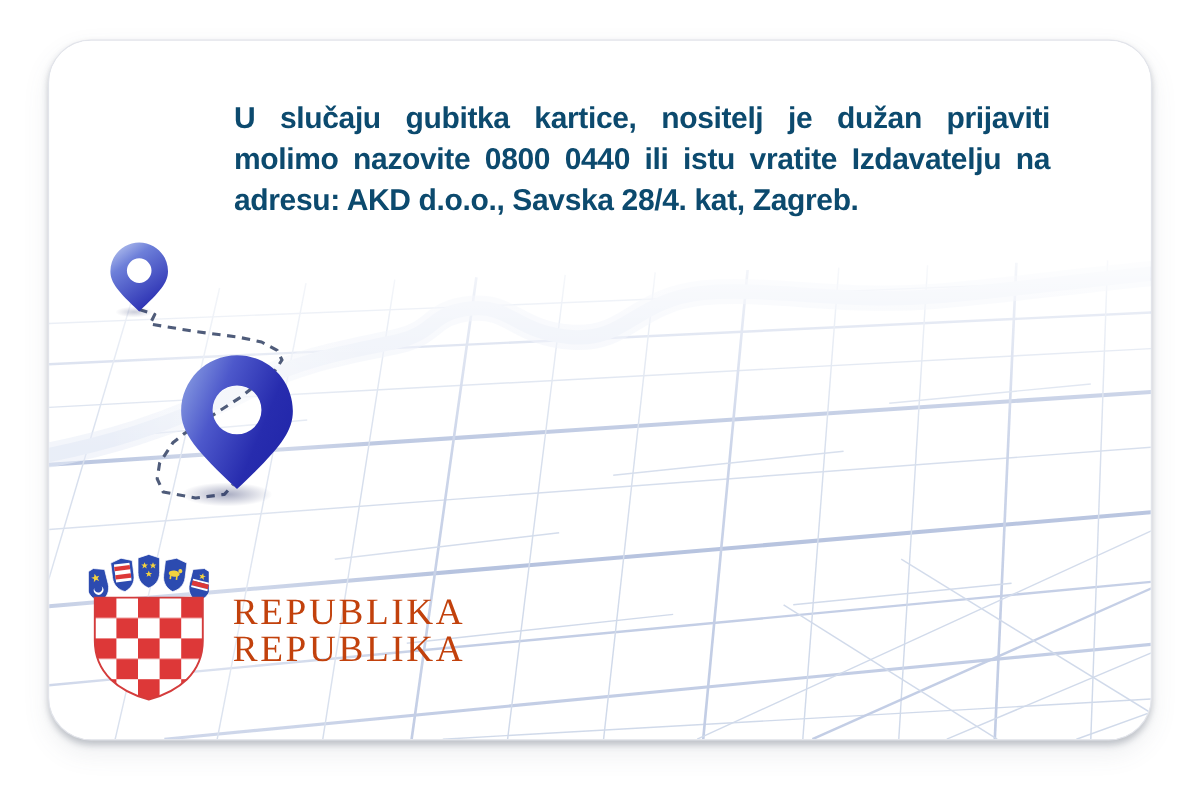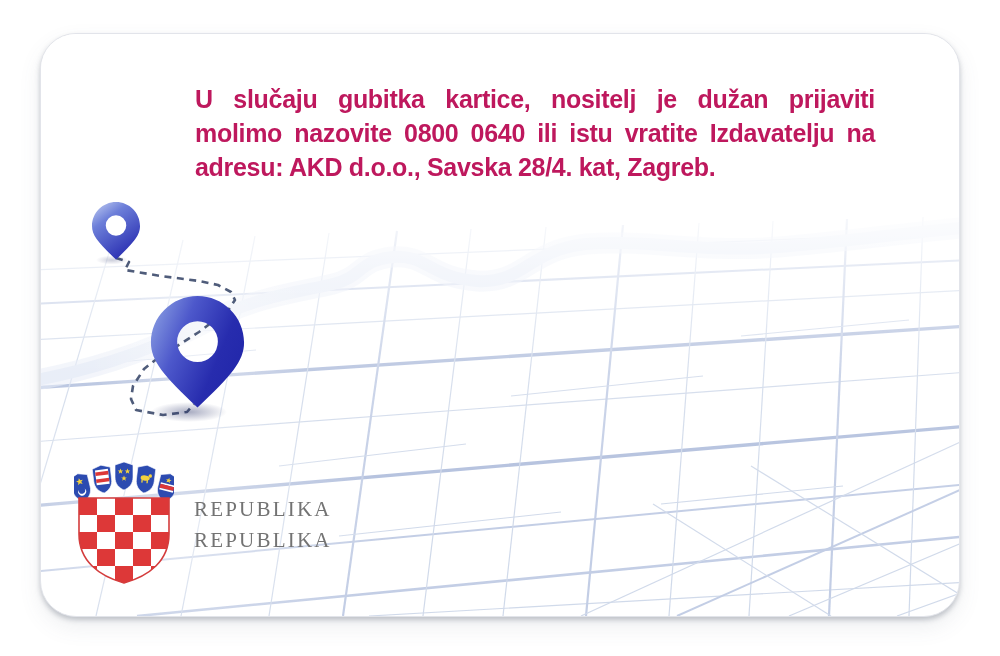--- a/index.html
+++ b/index.html
@@ -10,29 +10,29 @@
   .card{
     position:absolute;left:40px;top:33px;width:918px;height:582px;
     background:#ffffff;border:1px solid #e2e4ea;border-radius:36px;
     box-shadow:0 3px 5px rgba(110,118,132,.38),0 10px 22px rgba(90,100,120,.10);
     overflow:hidden;
   }
   svg.scene{position:absolute;left:0;top:0;width:918px;height:582px;display:block;}
   .notice{
     position:absolute;left:154px;top:48px;width:680px;
     font-size:25px;font-weight:600;letter-spacing:-0.3px;
-    line-height:34px;color:#be185d;
+    line-height:34px;color:#0c4a6e;
   }
   .nline{white-space:nowrap;}
   .nline.just{text-align:justify;text-align-last:justify;text-justify:inter-word;}
   .emblem-box{position:absolute;left:33px;top:426px;width:100px;height:126px;}
   .country{
     position:absolute;left:153px;top:460px;
-    font-family:"Liberation Serif",serif;font-size:21px;font-weight:400;
-    letter-spacing:2.2px;line-height:31px;color:#737373;
+    font-family:"Liberation Serif",serif;font-size:31px;font-weight:400;
+    letter-spacing:2.2px;line-height:31px;color:#c2410c;
   }
 </style>
 </head>
 <body>
 
 <div class="card">
 
   <svg class="scene" viewBox="0 0 918 582" preserveAspectRatio="none">
     <defs>
       <linearGradient id="fade" x1="0" y1="0" x2="0" y2="1">
@@ -124,21 +124,21 @@
     </g>
 
     <g transform="translate(108,262) scale(0.97)">
       <path fill="url(#gradBig)" fill-rule="evenodd" d="M50,0 C23.5,0 2,21.5 2,48 C2,67 15,82 50,115 C85,82 98,67 98,48 C98,21.5 76.5,0 50,0 Z
            M50,26 A21,21 0 1 1 50,68 A21,21 0 1 1 50,26 Z"></path>
     </g>
   </svg>
 
   <div class="notice">
     <div class="nline just">U slučaju gubitka kartice, nositelj je dužan prijaviti</div>
-    <div class="nline just">molimo nazovite 0800 0640 ili istu vratite Izdavatelju na</div>
+    <div class="nline just">molimo nazovite 0800 0440 ili istu vratite Izdavatelju na</div>
     <div class="nline">adresu: AKD d.o.o., Savska 28/4. kat, Zagreb.</div>
   </div>
 
   <div class="emblem-box">
     <svg viewBox="0 0 100 126" width="100" height="126">
       <defs>
         <pattern id="cb" x="5" y="38" width="36" height="34" patternUnits="userSpaceOnUse">
           <rect x="0" y="0" width="18" height="17" fill="#dd3838"></rect>
           <rect x="18" y="17" width="18" height="17" fill="#dd3838"></rect>
         </pattern>

